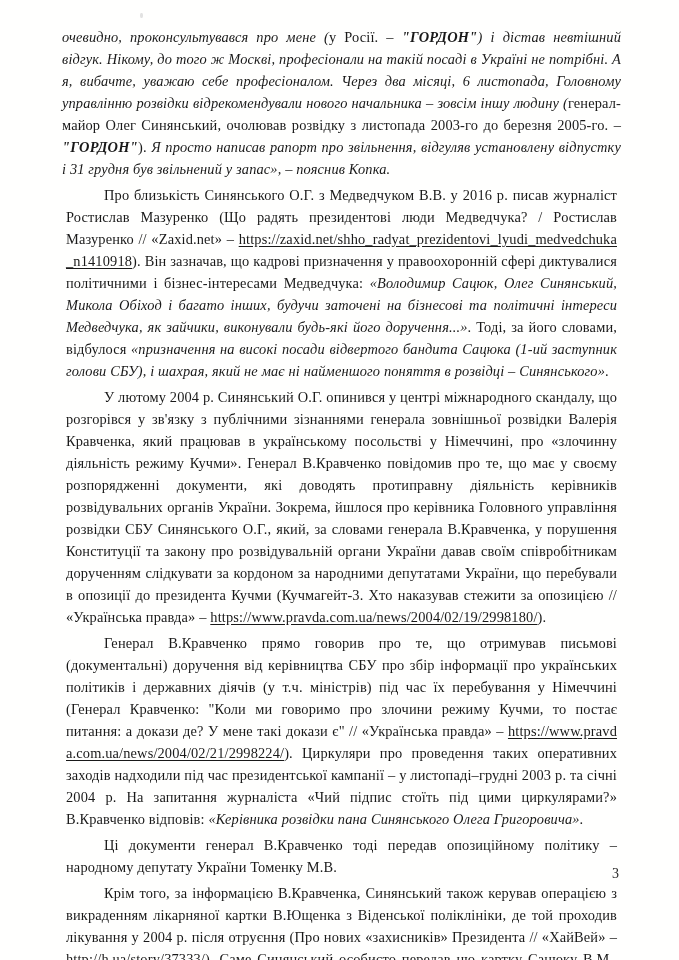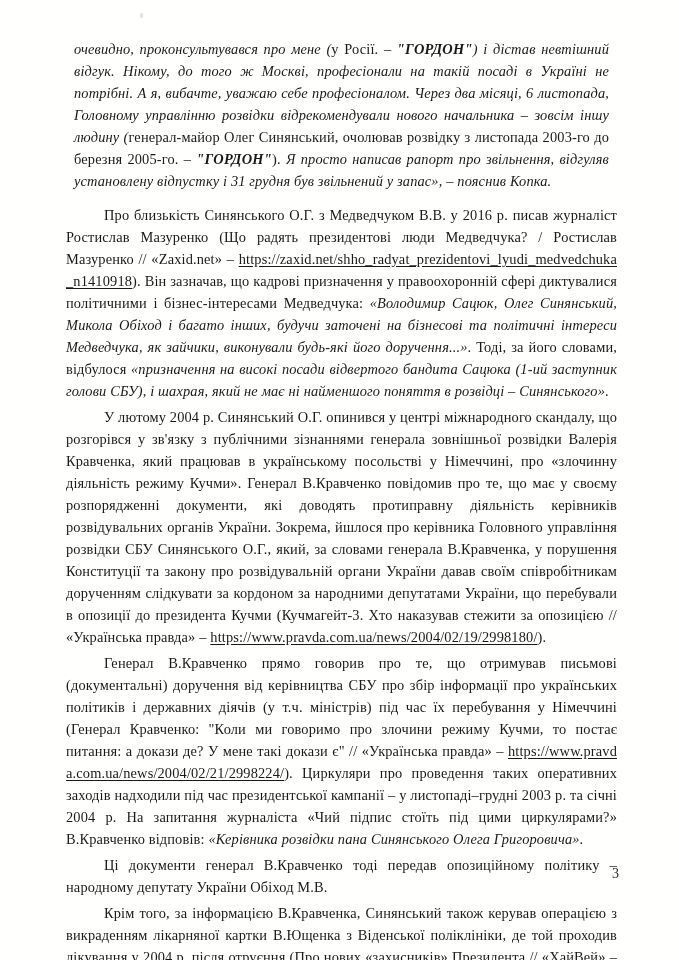--- a/index.html
+++ b/index.html
@@ -41,21 +41,21 @@
     letter-spacing: .01em;
     color: #1b1b1b;
     hyphens: none;
   }
   p.para {
     margin: 4px;
     text-indent: 38px;
     text-align: justify;
   }
   p.cont {
-    margin: 12px;
+    margin: 0;
     text-indent: 0;
     text-align: justify;
     font-family: Liberation Serif, serif;
   }
   .it {
     font-style: italic;
   }
   .bi {
     font-style: italic;
     font-weight: 700;
@@ -85,20 +85,20 @@
 <div class="page">
 
   <div class="scan-speck"></div>
 
   <div class="body-text">
     <div id="paragraph-container">
         <p class="cont"><span class="it">очевидно, проконсультувався про мене (</span><span>у Росії. – </span><span class="bi">"ГОРДОН"</span><span class="it">) і дістав невтішний відгук. Нікому, до того ж Москві, професіонали на такій посаді в Україні не потрібні. А я, вибачте, уважаю себе професіоналом. Через два місяці, 6 листопада, Головному управлінню розвідки відрекомендували нового начальника – зовсім іншу людину (</span><span>генерал-майор Олег Синянський, очолював розвідку з листопада 2003-го до березня 2005-го. – </span><span class="bi">"ГОРДОН"</span><span>).</span><span class="it"> Я просто написав рапорт про звільнення, відгуляв установлену відпустку і 31 грудня був звільнений у запас»,</span><span class="it"> – пояснив Копка.</span></p>
         <p class="para"><span>Про близькість Синянського О.Г. з Медведчуком В.В. у 2016 р. писав журналіст Ростислав Мазуренко (Що радять президентові люди Медведчука? / Ростислав Мазуренко // «Zaxid.net» – </span><a class="lnk" href="#">https://zaxid.net/shho_radyat_prezidentovi_lyudi_medvedchuka_n1410918</a><span>). Він зазначав, що кадрові призначення у правоохоронній сфері диктувалися політичними і бізнес-інтересами Медведчука: </span><span class="it">«Володимир Сацюк, Олег Синянський, Микола Обіход і багато інших, будучи заточені на бізнесові та політичні інтереси Медведчука, як зайчики, виконували будь-які його доручення...»</span><span>. Тоді, за його словами, відбулося </span><span class="it">«призначення на високі посади відвертого бандита Сацюка (1-ий заступник голови СБУ), і шахрая, який не має ні найменшого поняття в розвідці – Синянського»</span><span>.</span></p>
         <p class="para"><span>У лютому 2004 р. Синянський О.Г. опинився у центрі міжнародного скандалу, що розгорівся у зв'язку з публічними зізнаннями генерала зовнішньої розвідки Валерія Кравченка, який працював в українському посольстві у Німеччині, про «злочинну діяльність режиму Кучми». Генерал В.Кравченко повідомив про те, що має у своєму розпорядженні документи, які доводять протиправну діяльність керівників розвідувальних органів України. Зокрема, йшлося про керівника Головного управління розвідки СБУ Синянського О.Г., який, за словами генерала В.Кравченка, у порушення Конституції та закону про розвідувальній органи України давав своїм співробітникам дорученням слідкувати за кордоном за народними депутатами України, що перебували в опозиції до президента Кучми (Кучмагейт-3. Хто наказував стежити за опозицією // «Українська правда» – </span><a class="lnk" href="#">https://www.pravda.com.ua/news/2004/02/19/2998180/</a><span>).</span></p>
         <p class="para"><span>Генерал В.Кравченко прямо говорив про те, що отримував письмові (документальні) доручення від керівництва СБУ про збір інформації про українських політиків і державних діячів (у т.ч. міністрів) під час їх перебування у Німеччині (Генерал Кравченко: "Коли ми говоримо про злочини режиму Кучми, то постає питання: а докази де? У мене такі докази є" // «Українська правда» – </span><a class="lnk" href="#">https://www.pravda.com.ua/news/2004/02/21/2998224/</a><span>). Циркуляри про проведення таких оперативних заходів надходили під час президентської кампанії – у листопаді–грудні 2003 р. та січні 2004 р. На запитання журналіста «Чий підпис стоїть під цими циркулярами?» В.Кравченко відповів: </span><span class="it">«Керівника розвідки пана Синянського Олега Григоровича»</span><span>.</span></p>
-        <p class="para"><span>Ці документи генерал В.Кравченко тоді передав опозиційному політику – народному депутату України Обіход М.В.</span></p>
+        <p class="para"><span>Ці документи генерал В.Кравченко тоді передав опозиційному політику – народному депутату України Томенку М.В.</span></p>
         <p class="para"><span>Крім того, за інформацією В.Кравченка, Синянський також керував операцією з викраденням лікарняної картки В.Ющенка з Віденської поліклініки, де той проходив лікування у 2004 р. після отруєння (Про нових «захисників» Президента // «ХайВей» – </span><a class="lnk" href="#">http://h.ua/story/37333/</a><span>). Саме Синянський особисто передав цю картку Сацюку В.М., який на той час був першим заступником голови СБУ.</span></p>
       </div>
   </div>
 
   <div class="pageno">3</div>
 
 </div>
 
 </body></html>

